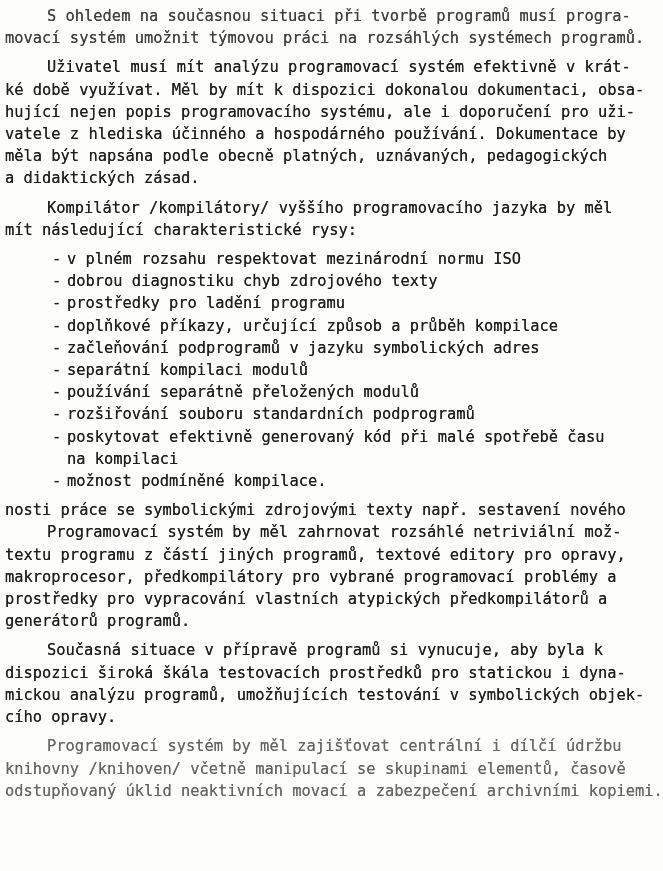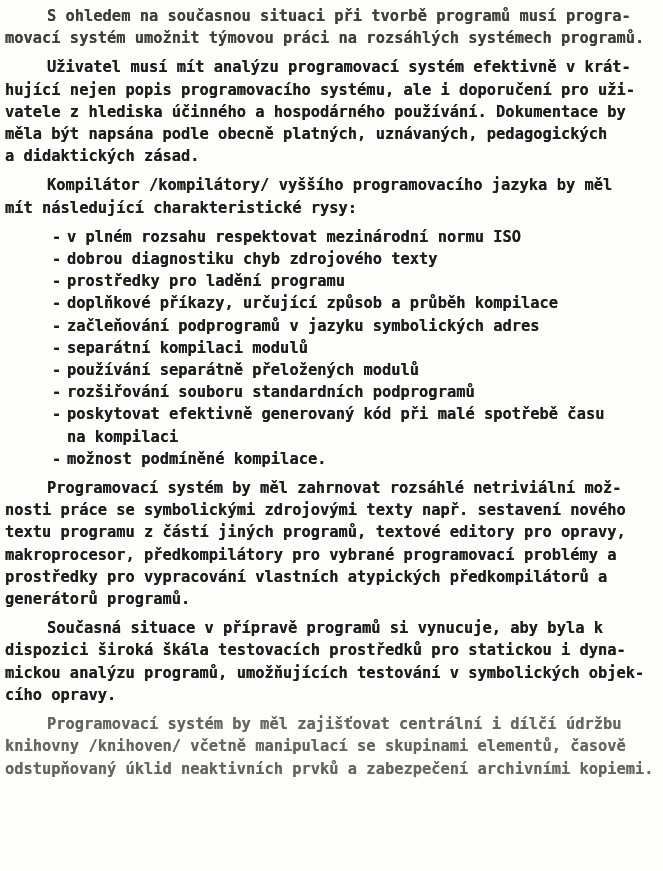--- a/index.html
+++ b/index.html
@@ -15,21 +15,21 @@
     background: var(--paper, #fdfdfb);
     color: var(--ink, #1e1e1e);
     font-family: "DejaVu Sans Mono", "Liberation Mono", monospace;
     font-size: 15.4px;
     line-height: 22.2px;
     padding: 5px 2px 0 5px;
     overflow: hidden;
     
     text-shadow: 0 0 0.6px rgba(25, 25, 25, 0.85);
   }
-  .doc { width: 100%; font-weight: bold; }
+  .doc { width: 100%; }
   .para + .para { margin-top: 7px; }
   .line {
     white-space: pre;
     overflow: hidden;
   }
   
   .para--indent .line--first { padding-left: 42px; }
   
   .para--list .item { position: relative; padding-left: 62px; }
   .para--list .dash { position: absolute; left: 47px; top: 0; }
@@ -41,20 +41,21 @@
 <body>
 
 <div class="page">
   <div class="doc">
       <div class="para para--indent tone-semifaded">
         <div class="line line--first">S ohledem na současnou situaci při tvorbě programů musí progra-</div>
         <div class="line">movací systém umožnit týmovou práci na rozsáhlých systémech programů.</div>
       </div>
       <div class="para para--indent">
         <div class="line line--first">Uživatel musí mít analýzu programovací systém efektivně v krát-</div>
+        <div class="line">ké době využívat. Měl by mít k dispozici dokonalou dokumentaci, obsa-</div>
         <div class="line">hující nejen popis programovacího systému, ale i doporučení pro uži-</div>
         <div class="line">vatele z hlediska účinného a hospodárného používání. Dokumentace by</div>
         <div class="line">měla být napsána podle obecně platných, uznávaných, pedagogických</div>
         <div class="line">a didaktických zásad.</div>
       </div>
       <div class="para para--indent">
         <div class="line line--first">Kompilátor /kompilátory/ vyššího programovacího jazyka by měl</div>
         <div class="line">mít následující charakteristické rysy:</div>
       </div>
       <div class="para para--list">
@@ -94,32 +95,32 @@
           <span class="dash">-</span>
           <div class="line">poskytovat efektivně generovaný kód při malé spotřebě času</div>
           <div class="line">na kompilaci</div>
         </div>
         <div class="item">
           <span class="dash">-</span>
           <div class="line">možnost podmíněné kompilace.</div>
         </div>
       </div>
       <div class="para para--indent">
+        <div class="line">nosti práce se symbolickými zdrojovými texty např. sestavení nového</div>
         <div class="line line--first">Programovací systém by měl zahrnovat rozsáhlé netriviální mož-</div>
-        <div class="line">nosti práce se symbolickými zdrojovými texty např. sestavení nového</div>
         <div class="line">textu programu z částí jiných programů, textové editory pro opravy,</div>
         <div class="line">makroprocesor, předkompilátory pro vybrané programovací problémy a</div>
         <div class="line">prostředky pro vypracování vlastních atypických předkompilátorů a</div>
         <div class="line">generátorů programů.</div>
       </div>
       <div class="para para--indent">
         <div class="line line--first">Současná situace v přípravě programů si vynucuje, aby byla k</div>
         <div class="line">dispozici široká škála testovacích prostředků pro statickou i dyna-</div>
         <div class="line">mickou analýzu programů, umožňujících testování v symbolických objek-</div>
         <div class="line">cího opravy.</div>
       </div>
       <div class="para para--indent tone-faded">
         <div class="line line--first">Programovací systém by měl zajišťovat centrální i dílčí údržbu</div>
         <div class="line">knihovny /knihoven/ včetně manipulací se skupinami elementů, časově</div>
-        <div class="line">odstupňovaný úklid neaktivních prvků a zabezpečení archivními kopiemi.</div>
+        <div class="line">odstupňovaný úklid neaktivních movací a zabezpečení archivními kopiemi.</div>
       </div>
     </div>
 </div>
 
 </body></html>

